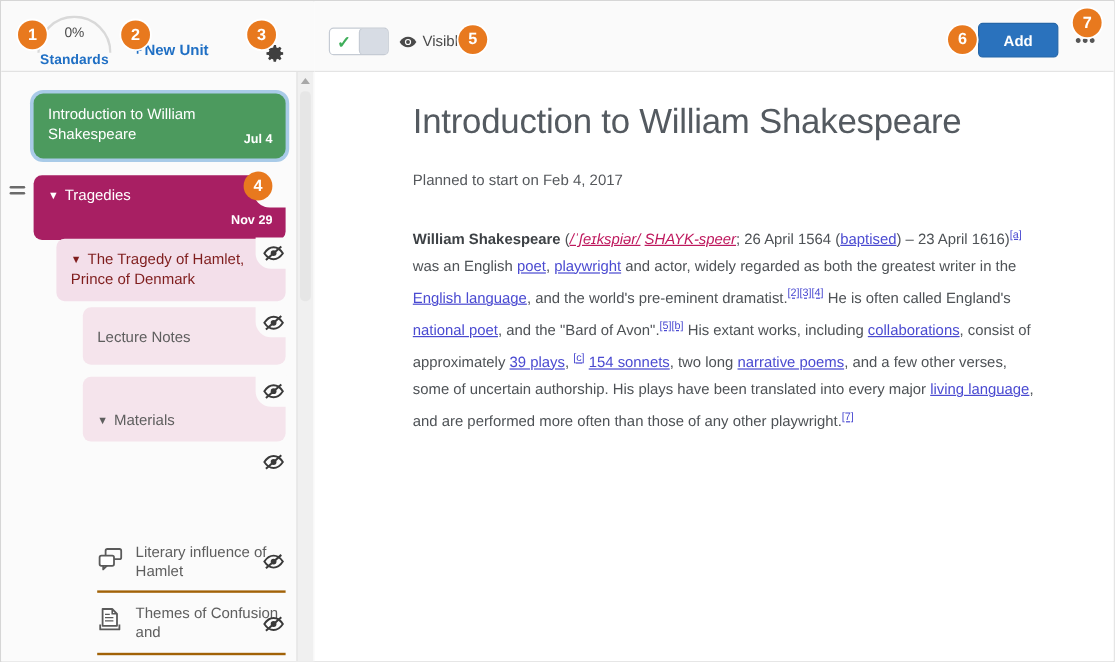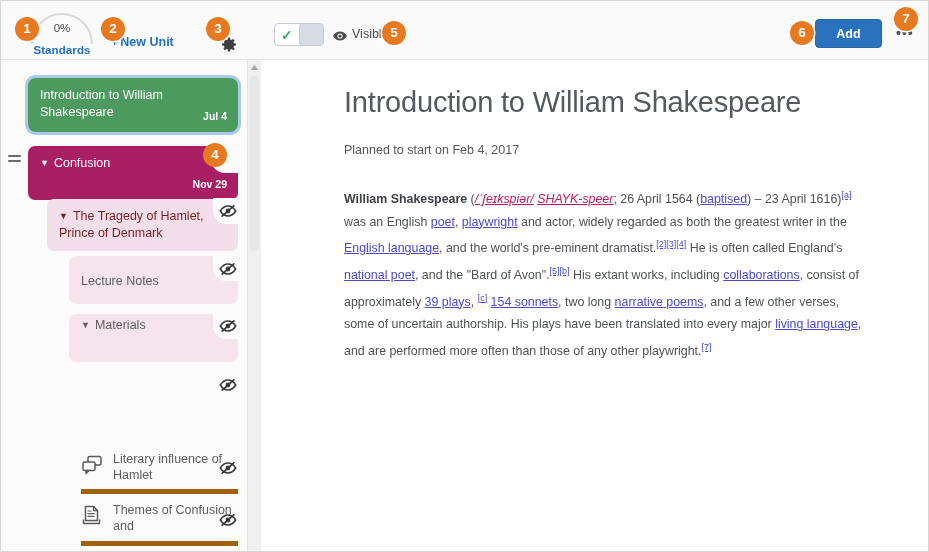--- a/index.html
+++ b/index.html
@@ -160,35 +160,35 @@
   }
   .node-lecture .node-box::after{
     content:""; position:absolute; right:-1px; top:-1px;
     width:26px; height:26px; background:#fbfbfb;
     border-bottom-left-radius: 13px;
   }
 
   .node-materials { left: 68px; top: 254px; width: 169px; }
   .node-materials .node-box {
     background: #f5e4ec; color: #5e5e5e;
-    min-height: 48px; padding-top: 3px;
+    min-height: 48px; padding-top: 28px;
     border-top-right-radius: 0;
   }
   .node-materials .node-box::after{
     content:""; position:absolute; right:-1px; top:-1px;
     width:26px; height:26px; background:#fbfbfb;
     border-bottom-left-radius: 13px;
   }
 
   .caret { display:inline-block; margin-right:5px; font-size:9px; vertical-align:1px;}
 
   
   .leaf {
     position: absolute; left: 80px; width: 157px;
-    border-bottom: 5px solid #a16207;
+    border-bottom: 2px solid #a16207;
     display: flex; align-items: center;
     cursor: pointer;
   }
   .leaf .leaf-icon { width: 26px; flex: 0 0 26px; }
   .leaf .leaf-label {
     font-size: 12.5px; color: #5e5e5e; line-height: 16px;
     padding-left: 6px;
   }
   .leaf-1 { top: 384px; height: 50px; }
   .leaf-2 { top: 434px; height: 52px; }
@@ -341,21 +341,21 @@
       <div class="node node-unit">
         <div class="node-box">
           <div class="title">Introduction to William Shakespeare</div>
           <div class="node-date">Jul 4</div>
         </div>
       </div>
 
       <div class="node node-topic">
         <div class="node-box">
           <div>
-            <span class="caret">▼</span><span>Confusion</span>
+            <span class="caret">▼</span><span>Tragedies</span>
           </div>
           <div class="node-date">Nov 29</div>
         </div>
       </div>
 
       <div class="node node-sub">
         <div class="node-box">
           <span class="caret">▼</span><span>The Tragedy of Hamlet, Prince of Denmark</span>
         </div>
       </div>

